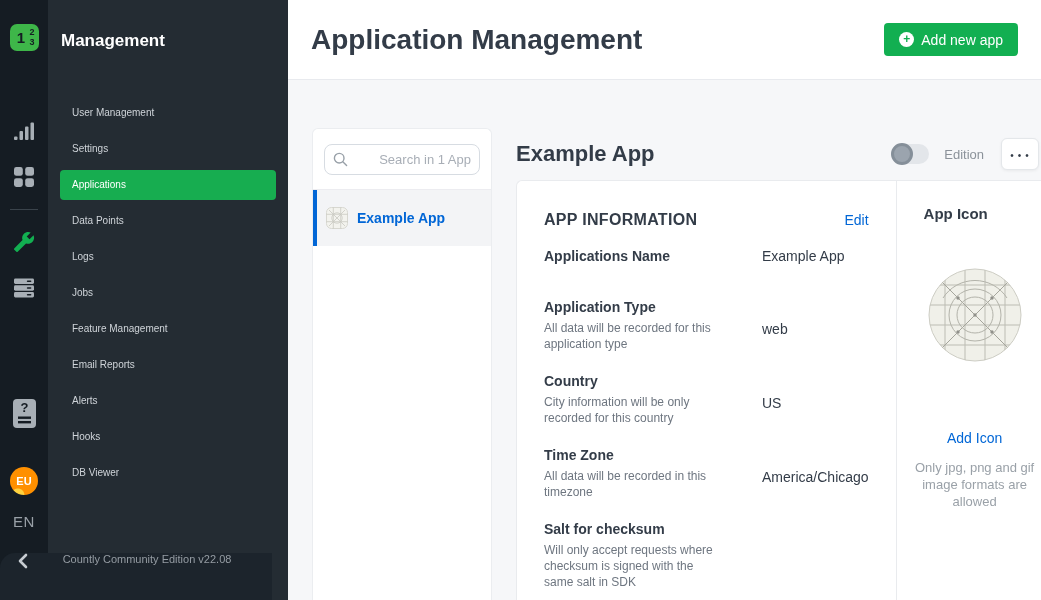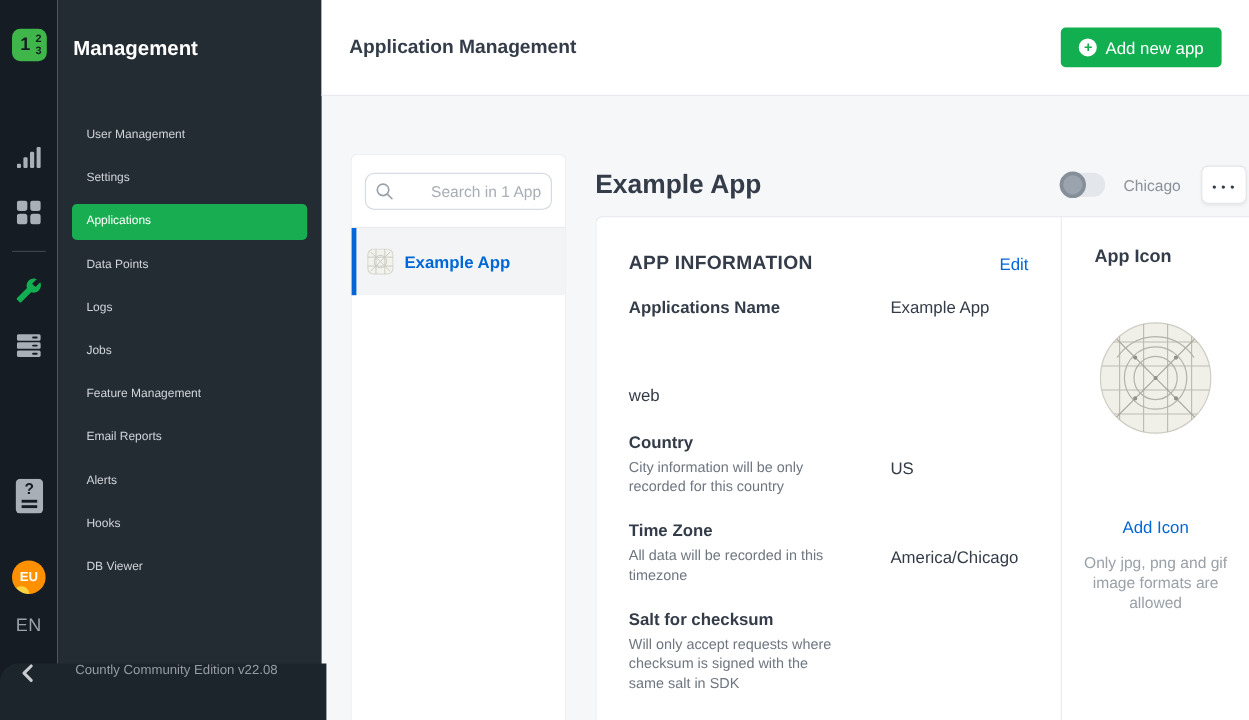--- a/index.html
+++ b/index.html
@@ -15,36 +15,36 @@
   .logo .col span { font-weight:bold; font-size:9px; color:#151c23; }
   .rail-icons { display:flex; flex-direction:column; align-items:center; margin-top:68px; }
   .rail-icon { width:24px; height:24px; display:flex; align-items:center; justify-content:center; margin-bottom:22px; cursor:pointer; }
   .rail-divider { width:28px; height:1px; background:#3a434b; margin:-2px 0 20px 0; }
   .rail-bottom { margin-top:auto; display:flex; flex-direction:column; align-items:center; padding-bottom:70px; }
   .avatar { width:28px; height:28px; border-radius:50%; color:#fff; font-size:11px; font-weight:bold; display:flex; align-items:center; justify-content:center; margin:20px 0 18px 0;
             background:radial-gradient(circle at 28% 100%, #ffd23f 0, #ffd23f 6px, #ff9000 7px); cursor:pointer; }
   .lang { color:#9aa1a8; font-size:15px; letter-spacing:0.5px; cursor:pointer; }
 
   
-  .sidebar { width:220px; background:#242c33; flex-shrink:0; padding-top:31px; }
+  .sidebar { width:240px; background:#242c33; flex-shrink:0; padding-top:31px; }
   .sidebar h2 { color:#fff; font-size:17px; font-weight:600; padding-left:13px; }
   .sidebar nav { margin-top:47px; padding:0 12px; }
   .side-item { height:30px; line-height:30px; padding-left:12px; margin-bottom:6px; border-radius:4px; font-size:10px; color:#cfd4d9; cursor:pointer; white-space:nowrap; }
   .side-item.active { background:#17ad50; color:#fff; }
 
   
   .footer-bar { position:absolute; left:0; bottom:0; width:272px; height:47px; background:#1c242c; border-top-left-radius:15px;
                 display:flex; z-index:5; }
   .collapse { width:46px; display:flex; justify-content:center; cursor:pointer; }
   .version { flex:1; text-align:center; font-size:11px; color:#959ca3; padding-right:24px; }
 
   
   .main { flex:1; display:flex; flex-direction:column; min-width:0; }
   .main-header { height:80px; background:#fff; border-bottom:1px solid #e8eaee; display:flex; align-items:center; padding:0 23px; flex-shrink:0; }
-  .main-header h1 { font-size:16px; font-weight:600; color:#333c48; flex:1; }
+  .main-header h1 { font-size:28px; font-weight:600; color:#333c48; flex:1; }
   .add-btn { display:flex; align-items:center; gap:7px; background:#12af51; color:#fff; border:none; border-radius:4px; height:33px; padding:0 15px; font-size:14px; font-family:inherit; cursor:pointer; }
   .plus { width:15px; height:15px; border-radius:50%; background:#fff; color:#12af51; display:flex; align-items:center; justify-content:center; font-weight:bold; font-size:12px; line-height:1; }
   .plus::before { content:"+"; margin-top:-1px; }
 
   .content { flex:1; display:flex; padding:48px 0 0 24px; min-height:0; }
 
   
   .list-panel { width:180px; background:#fff; border:1px solid #ebedf0; border-bottom:none; border-radius:6px 6px 0 0; flex-shrink:0; display:flex; flex-direction:column; }
   .search-wrap { position:relative; margin:15px 11px 14px 11px; }
   .search-wrap svg { position:absolute; left:9px; top:8px; }
@@ -215,21 +215,21 @@
           <span class="app-item-label">Example App</span>
         </div>
       </div>
 
       <div class="detail">
         <div class="detail-head">
           <h2>Example App</h2>
           <div class="toggle">
               <span class="knob"></span>
             </div>
-          <span class="toggle-label">Chicago</span>
+          <span class="toggle-label">Edition</span>
           <button class="more-btn">
             <span class="dots"></span>
           </button>
         </div>
 
         <div class="card">
 
           <section class="info">
             <div class="info-head">
               <h3>APP INFORMATION</h3>
@@ -237,20 +237,24 @@
             </div>
 
             <div class="info-row no-desc">
               <div>
                 <div class="row-label">Applications Name</div>
               </div>
               <div class="row-value">Example App</div>
             </div>
 
             <div class="info-row has-desc">
+              <div>
+                <div class="row-label">Application Type</div>
+                <div class="row-desc">All data will be recorded for this application type</div>
+              </div>
               <div class="row-value">web</div>
             </div>
 
             <div class="info-row has-desc">
               <div>
                 <div class="row-label">Country</div>
                 <div class="row-desc">City information will be only recorded for this country</div>
               </div>
               <div class="row-value">US</div>
             </div>

